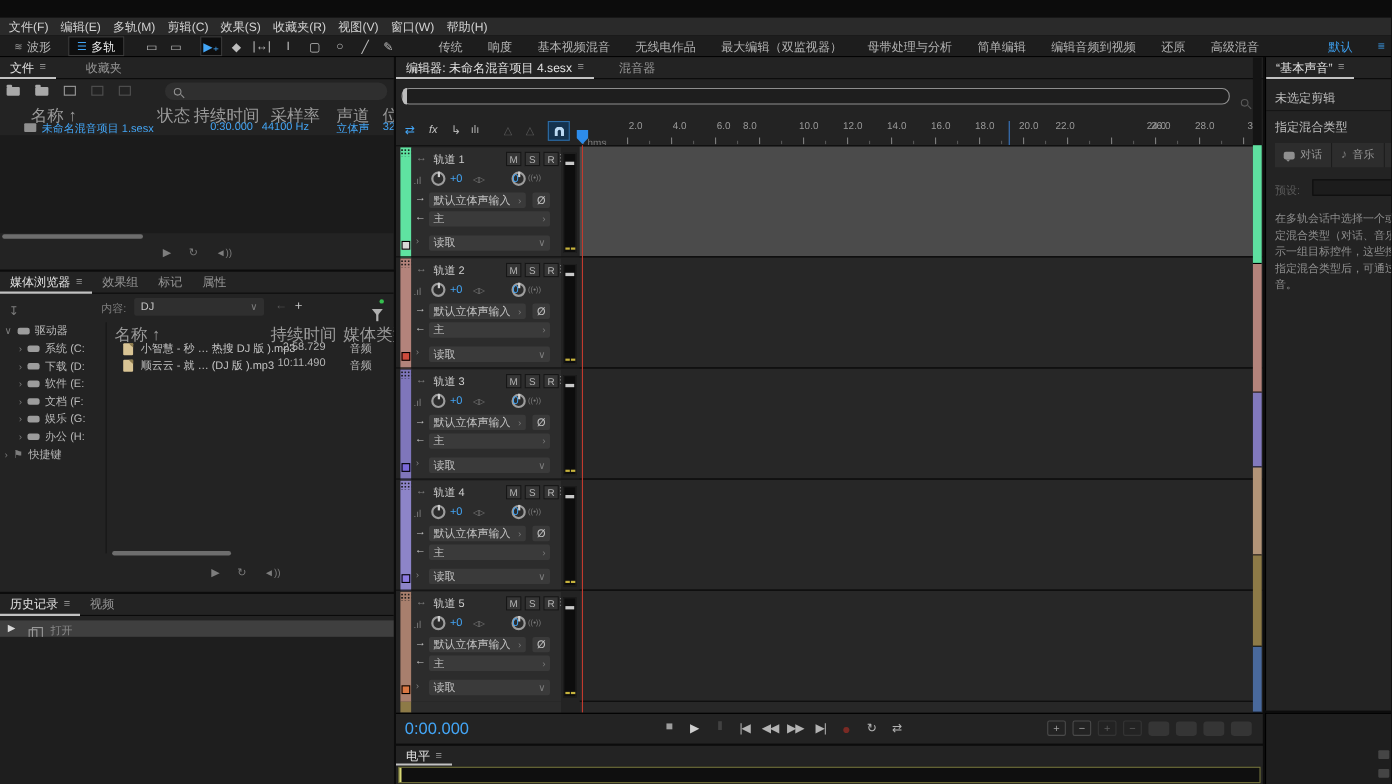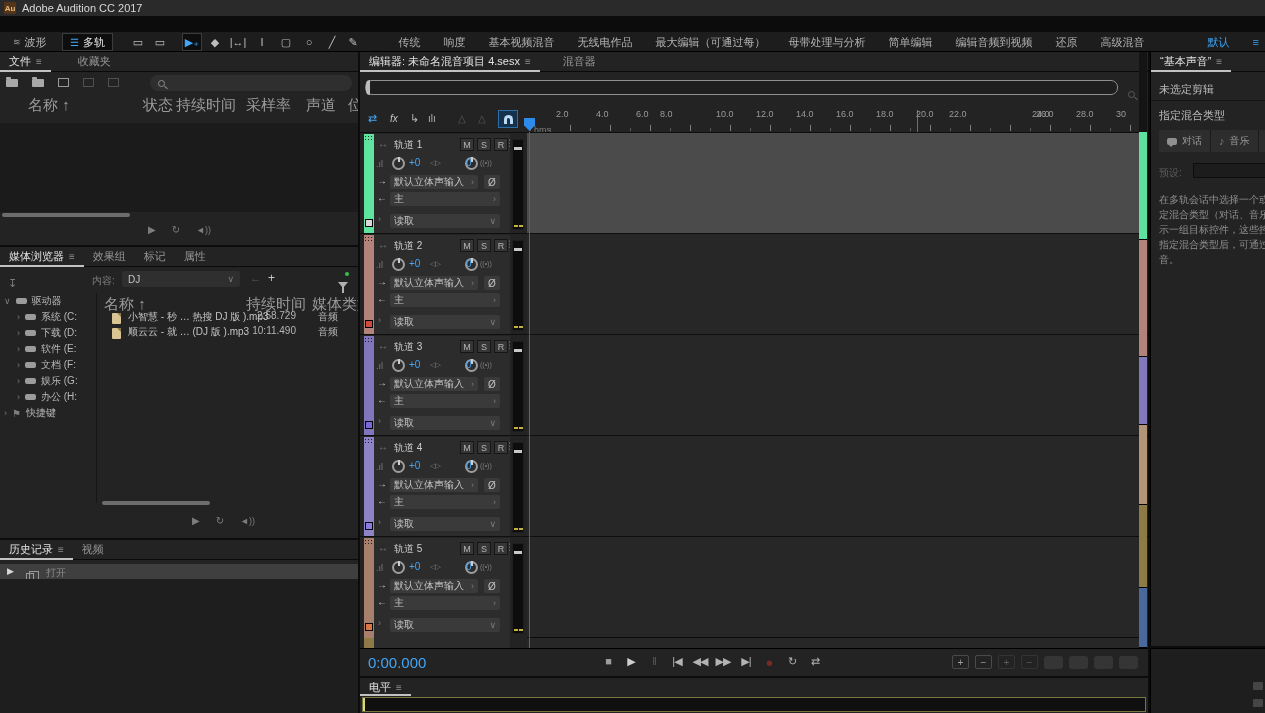--- a/index.html
+++ b/index.html
@@ -74,44 +74,51 @@
   .hdr { position:absolute; left:14px; top:1px; width:136px; height:100px; background:#2c2c2c; }
   .hrow { position:absolute; left:0; width:136px; }
   .hfield { position:absolute; background:#3a3a3a; border-radius:2px; height:14px; font-size:10px; color:#c2c2c2;
             display:flex; align-items:center; padding:0 4px; justify-content:space-between; }
   .kval { position:absolute; font-size:10px; color:#43a5f5; top:1px; }
   .meterstrip { position:absolute; left:152px; top:6px; width:12px; height:91px; background:#0d0d0d; border:1px solid #1e1e1e; }
   .meterstrip .thumb { position:absolute; left:1px; top:7px; width:8px; height:3px; background:#c9c9c9; }
   .meterstrip .ydash { position:absolute; bottom:2px; width:4px; height:2px; background:#c6b23c; }
   .lane { position:absolute; left:167px; width:613px; border-top:1px solid #0b0b0b; }
 
-  .ruler-lab { position:absolute; top:1px; width:28px; text-align:left; font-size:9px; color:#9a9a9a; }
+  .ruler-lab { position:absolute; top:1px; width:28px; text-align:right; font-size:9px; color:#9a9a9a; }
   .tickM { position:absolute; bottom:1px; width:1px; height:6px; background:#7d7d7d; }
   .tickm { position:absolute; bottom:1px; width:1px; height:3px; background:#565656; }
 
   .tbtn { width:20px; text-align:center; font-size:11px; color:#b5b5b5; letter-spacing:-1px; }
   .zbtn { width:17px; height:14px; border:1px solid #4a4a4a; border-radius:2px; display:flex; align-items:center;
           justify-content:center; font-size:10px; color:#9f9f9f; }
   .blob { width:19px; height:13px; background:#3a3a3a; border-radius:3px; opacity:.8; }
 
   .treerow { display:flex; align-items:center; gap:5px; height:16px; font-size:10px; color:#b9b9b9; white-space:nowrap; }
   .esrow { font-size:11px; color:#bdbdbd; }
   .esbtn { display:flex; align-items:center; gap:5px; padding:0 8px; height:22px; font-size:10px; color:#9a9a9a;
            border-right:1px solid #1c1c1c; background:#2d2d2d; }
 </style>
 </head>
 <body>
 
 <div class="app">
 
-  <div class="titlebar">
-    <span class="aulogo">Au</span>
-    <span class="t11" style="color:#d8d8d8">Adobe Audition CC 2017</span>
-  </div>
-
+
+  <div class="menubar" id="menubar">
+      <span>文件(F)</span>
+      <span>编辑(E)</span>
+      <span>多轨(M)</span>
+      <span>剪辑(C)</span>
+      <span>效果(S)</span>
+      <span>收藏夹(R)</span>
+      <span>视图(V)</span>
+      <span>窗口(W)</span>
+      <span>帮助(H)</span>
+    </div>
 
   <div class="toolbar">
     <div class="tbbtn" style="left:6px">
       <span style="color:#9a9a9a;font-size:9px">≋</span>
       <span>波形</span>
     </div>
     <div class="tbbtn on" style="left:62px">
       <span class="blue" style="font-size:10px">☰</span>
       <span>多轨</span>
     </div>
@@ -125,21 +132,21 @@
     <div class="tool" style="left:252px">I</div>
     <div class="tool dim2" style="left:276px">▢</div>
     <div class="tool dim2" style="left:299px">○</div>
     <div class="tool dim2" style="left:322px">╱</div>
     <div class="tool dim2" style="left:343px">✎</div>
     <div class="workspaces" id="workspaces">
         <span>传统</span>
         <span>响度</span>
         <span>基本视频混音</span>
         <span>无线电作品</span>
-        <span>最大编辑（可通过每）</span>
+        <span>最大编辑（双监视器）</span>
         <span>母带处理与分析</span>
         <span>简单编辑</span>
         <span>编辑音频到视频</span>
         <span>还原</span>
         <span>高级混音</span>
         <span style="color: rgb(61, 160, 240); padding-left: 40px;">默认</span>
         <span style="color: rgb(61, 160, 240);">≡</span>
       </div>
   </div>
 
@@ -163,20 +170,28 @@
     <div class="abs field" style="left:150px;top:23px;width:202px;height:16px;border-radius:8px;display:flex;align-items:center;gap:5px;padding:0 8px">
       <span class="icon-mag"></span>
     </div>
     <div>
       <span class="colhdr" style="left:28px;top:44px"><span>名称</span> <span>↑</span></span>
       <span class="colhdr" style="left:143px;top:44px">状态</span>
       <span class="colhdr" style="left:176px;top:44px">持续时间</span>
       <span class="colhdr" style="left:246px;top:44px">采样率</span>
       <span class="colhdr" style="left:306px;top:44px">声道</span>
       <span class="colhdr" style="left:348px;top:44px">位</span>
+    </div>
+    <div class="abs" style="left:0;top:57px;width:358px;height:14px">
+      <span class="icon-session abs" style="left:22px;top:3px"></span>
+      <span class="cell blue" style="left:38px;top:1px">未命名混音项目 1.sesx</span>
+      <span class="cell blue" style="left:150px;top:1px;width:80px;text-align:right">0:30.000</span>
+      <span class="cell blue" style="left:238px;top:1px">44100 Hz</span>
+      <span class="cell blue" style="left:306px;top:1px">立体声</span>
+      <span class="cell blue" style="left:348px;top:1px;width:10px;overflow:hidden">32</span>
     </div>
     <div class="abs" style="left:0;top:71px;width:358px;height:89px;background:#1b1b1b"></div>
     <div class="abs" style="left:2px;top:161px;width:128px;height:4px;background:#6d6d6d;border-radius:2px"></div>
     <div class="abs" style="left:148px;top:172px;display:flex;gap:16px;align-items:center">
       <span class="dim t10">▶</span>
       <span class="dim t10">↻</span>
       <span class="dim t9">◄))</span>
     </div>
   </div>
 

